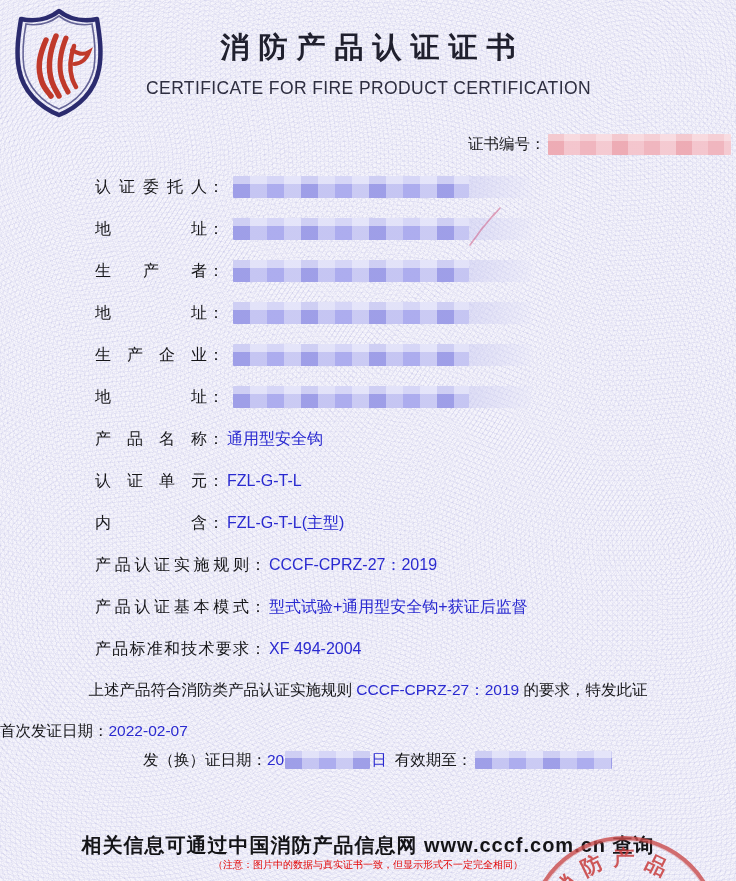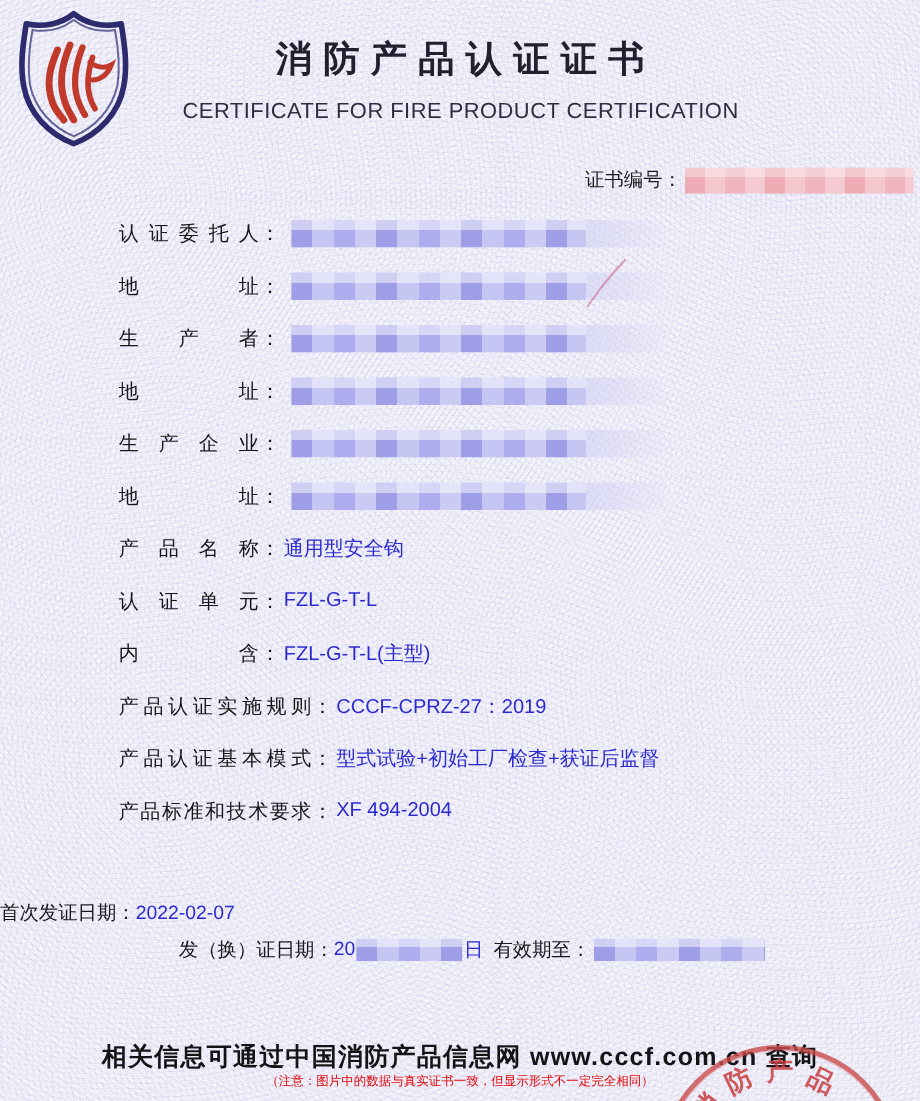--- a/index.html
+++ b/index.html
@@ -253,39 +253,42 @@
           <i style="font-style: normal;">产</i>
           <i style="font-style: normal;">品</i>
           <i style="font-style: normal;">认</i>
           <i style="font-style: normal;">证</i>
           <i style="font-style: normal;">基</i>
           <i style="font-style: normal;">本</i>
           <i style="font-style: normal;">模</i>
           <i style="font-style: normal;">式</i>
         </span>
         <span class="colon">：</span>
-        <span class="fvalue">型式试验+初始工厂检查+获证后监督</span>
+        <span class="fvalue">型式试验+通用型安全钩+获证后监督</span>
       </div>
       <div class="field-row">
         <span class="flabel wide">
           <i style="font-style: normal;">产</i>
           <i style="font-style: normal;">品</i>
           <i style="font-style: normal;">标</i>
           <i style="font-style: normal;">准</i>
           <i style="font-style: normal;">和</i>
           <i style="font-style: normal;">技</i>
           <i style="font-style: normal;">术</i>
           <i style="font-style: normal;">要</i>
           <i style="font-style: normal;">求</i>
         </span>
         <span class="colon">：</span>
         <span class="fvalue">XF 494-2004</span>
       </div>
     </div>
 
+  <div class="statement">
+    <span>上述产品符合消防类产品认证实施规则 </span><span class="blue">CCCF-CPRZ-27：2019</span><span> 的要求，特发此证</span>
+  </div>
 
   <div class="first-issue">
     <span>首次发证日期</span><span>：</span><span class="blue">2022-02-07</span>
   </div>
 
   <div class="issue-row">
     <span>发（换）证日期</span>
       <span>：</span>
       <span class="blue">20</span>
     <span class="redact r-year"></span>

